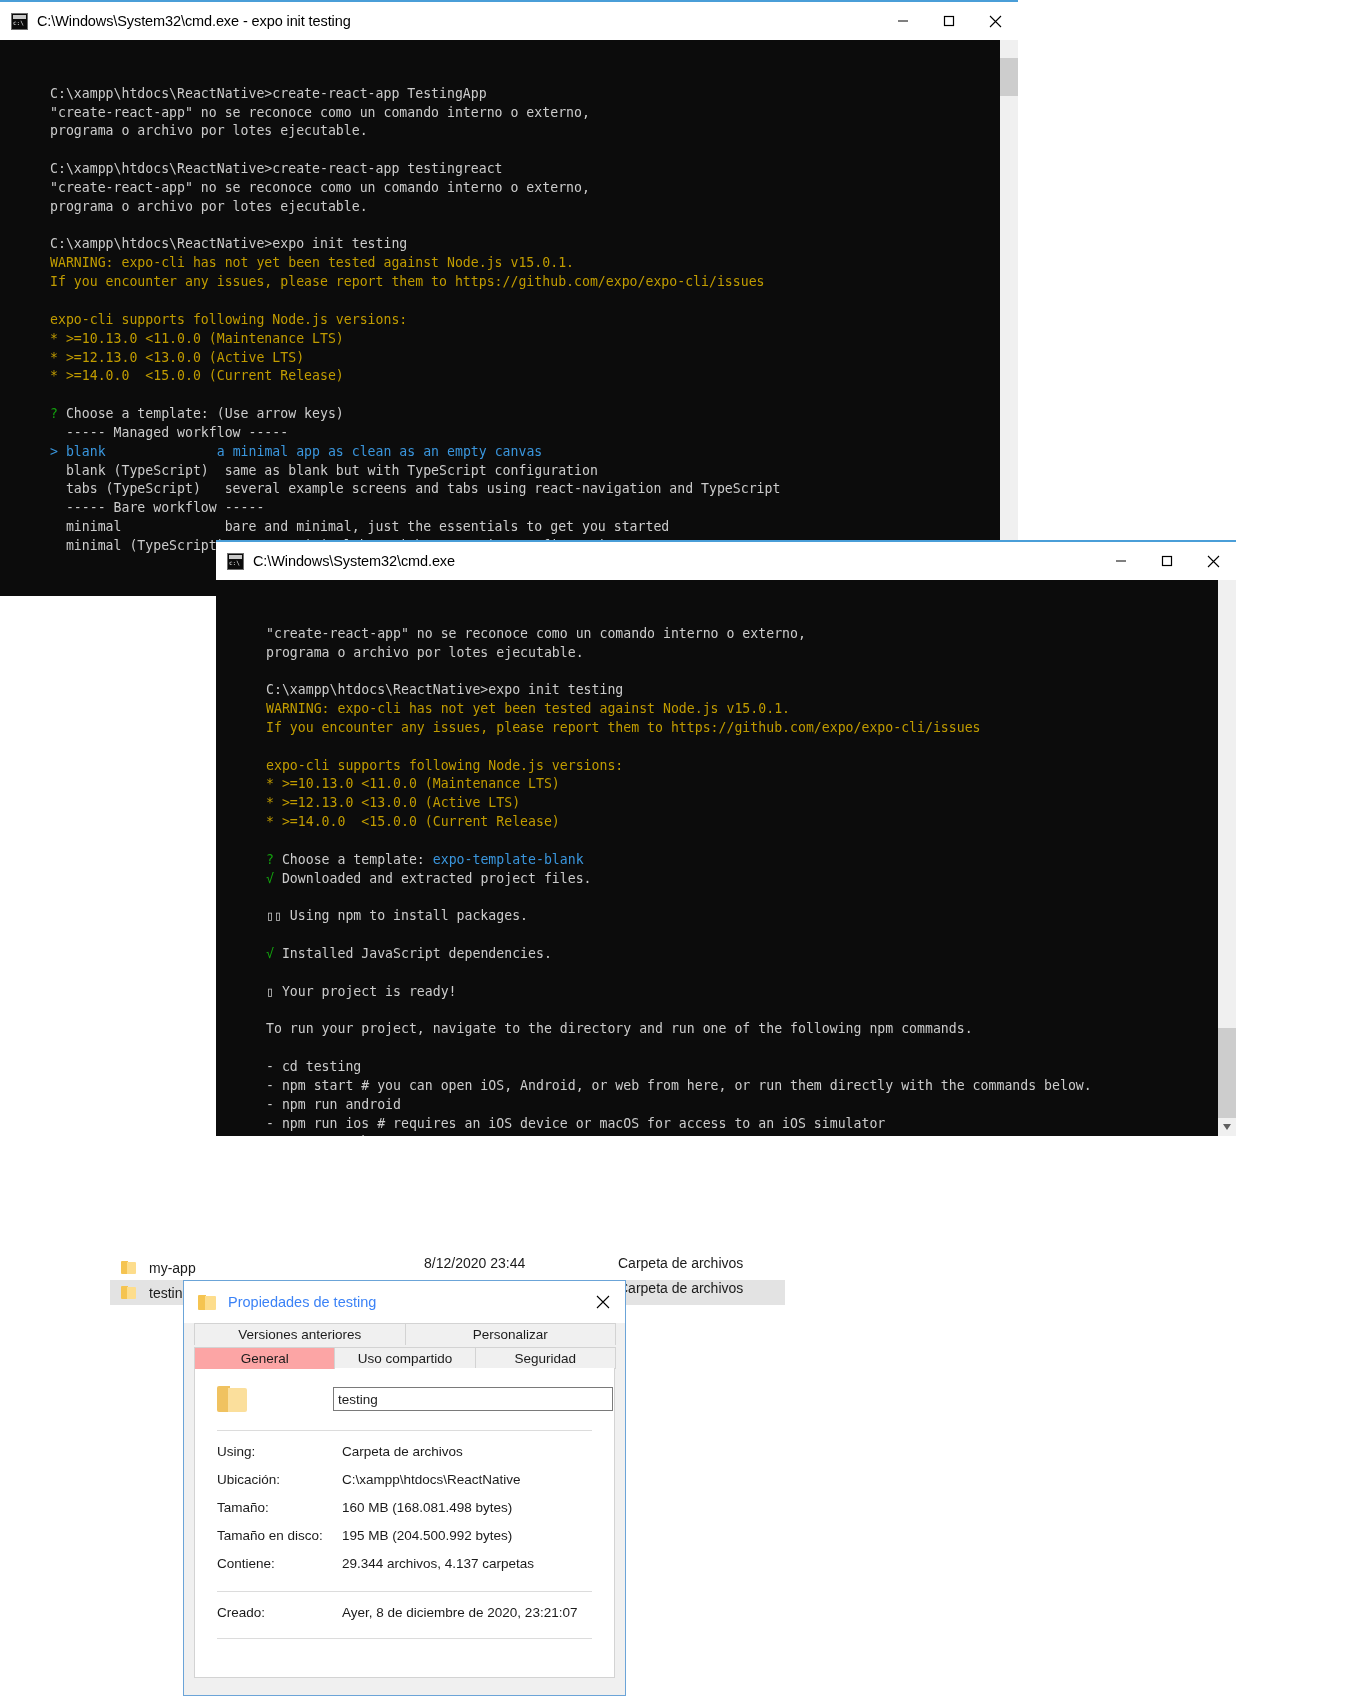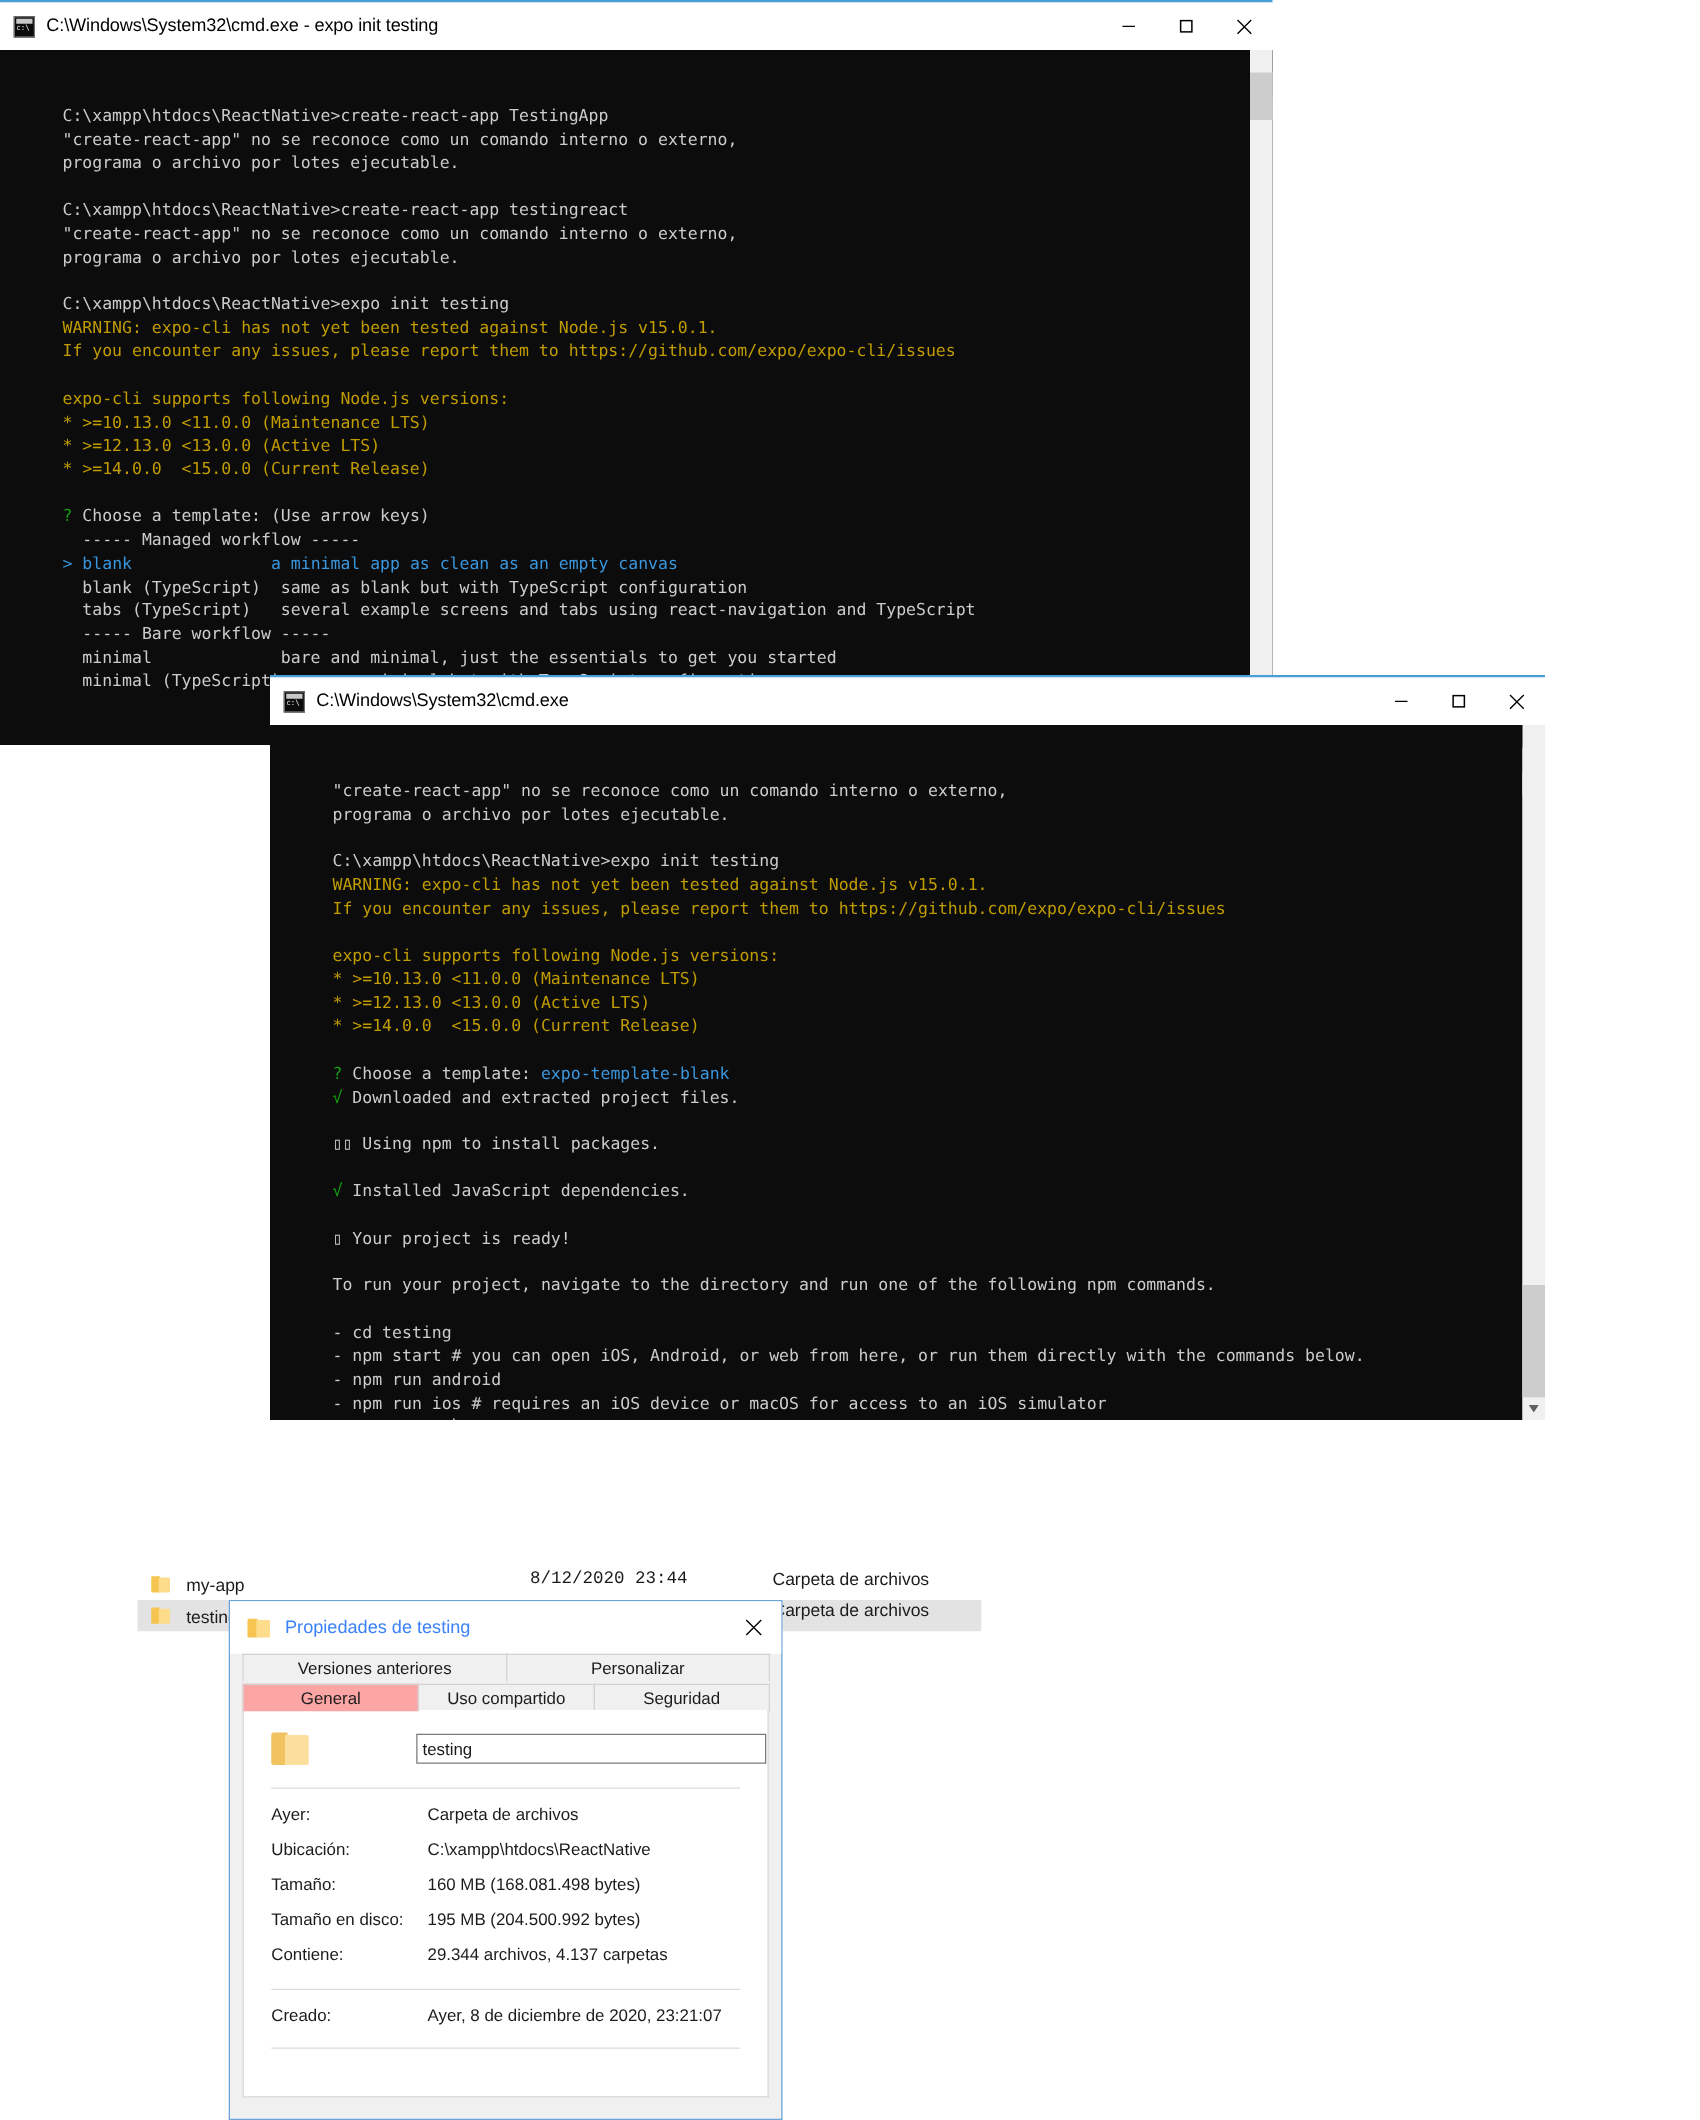--- a/index.html
+++ b/index.html
@@ -154,21 +154,21 @@
     color: #1b1b1b;
   }
   .exrow {
     height: 25px;
     display: flex;
     background: #ffffff;
     gap: 14px;
   }
   .exrow.sel { background: #e3e3e3; }
   .exrow .fname { width: 300px; display: flex; align-items: center; }
-  .exrow .fdate { width: 180px; font-family: Liberation Mono, monospace; }
+  .exrow .fdate { width: 180px; }
   .exrow .ftype { flex: 1; }
   .folder-ico {
     width: 15px; height: 13px;
     margin-right: 13px;
     margin-left: 11px;
     position: relative;
     flex: 0 0 auto;
   }
   .folder-ico .fl {
     position: absolute;
@@ -452,21 +452,21 @@
       <div class="pname-row">
         <div class="bigfolder">
           <div class="fl"></div>
             <div class="fr"></div>
         </div>
         <div class="pname-input">testing</div>
       </div>
       <div class="hr"></div>
       <div id="pfields">
           <div class="prow">
-            <div class="plabel">Ayer:</div>
+            <div class="plabel">Using:</div>
             <div class="pvalue">Carpeta de archivos</div>
           </div>
           <div class="prow">
             <div class="plabel">Ubicación:</div>
             <div class="pvalue">C:\xampp\htdocs\ReactNative</div>
           </div>
           <div class="prow">
             <div class="plabel">Tamaño:</div>
             <div class="pvalue">160 MB (168.081.498 bytes)</div>
           </div>

